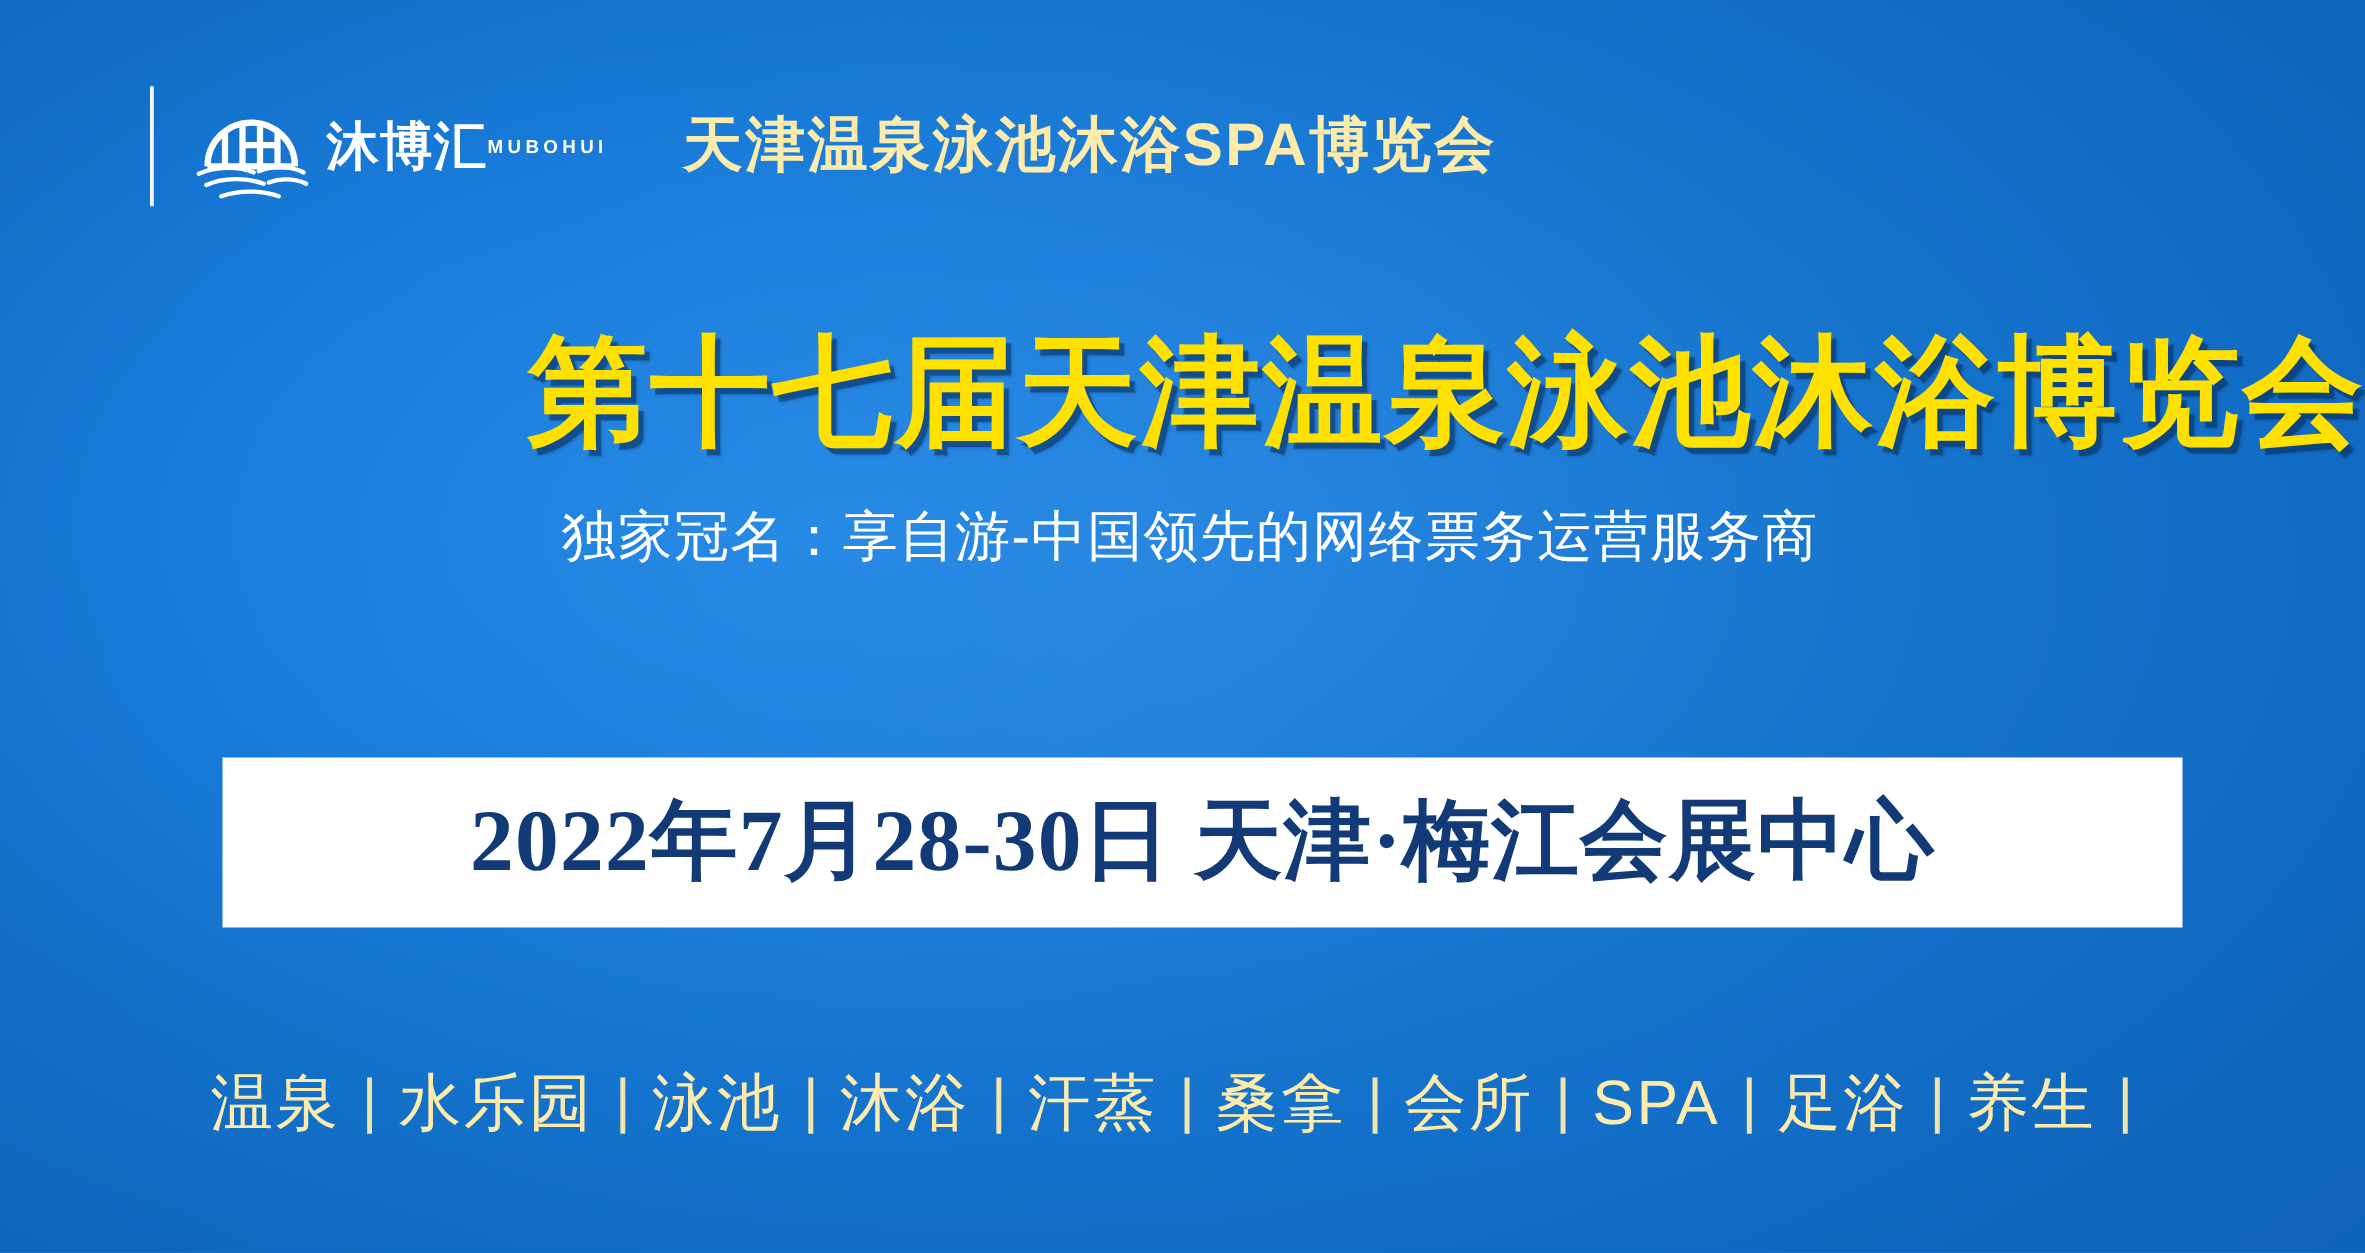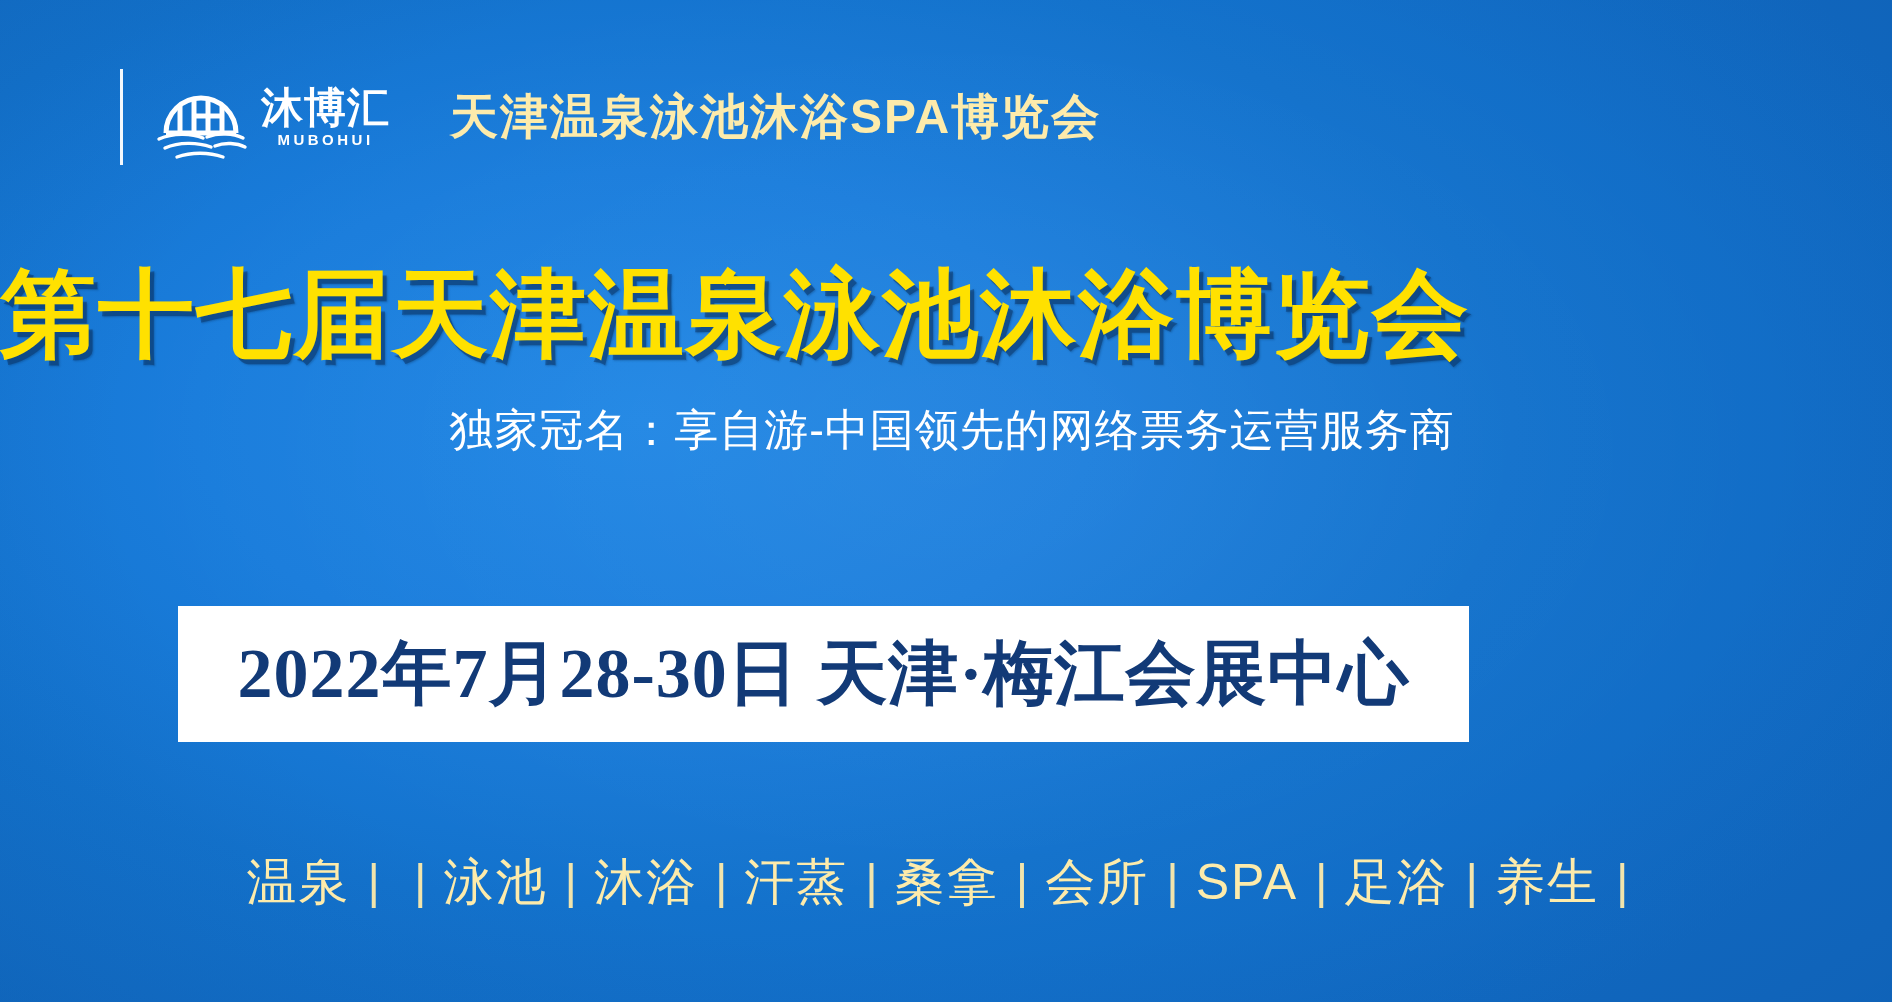--- a/index.html
+++ b/index.html
@@ -71,21 +71,21 @@
     opacity:.95;
   }
 
   .brand-mubo {
     display:flex;
     align-items:center;
     gap:12px;
     height:100px;
   }
   .mubo-emblem { width:96px; height:92px; display:block; }
-  .mubo-wordmark { display:flex; flex-direction:column; align-items:center; justify-content:center; }
+  .mubo-wordmark { display:flex; flex-direction:row; align-items:center; justify-content:center; }
   .mubo-cn {
     font-size:42px;
     font-weight:bold;
     color:#ffffff;
     letter-spacing:1px;
     line-height:1.05;
   }
   .mubo-en {
     font-size:15px;
     color:#ffffff;
@@ -100,23 +100,23 @@
     font-weight:bold;
     color:#fdebab;
     letter-spacing:2px;
     white-space:nowrap;
     line-height:1;
   }
 
   
   .main-title {
     position:absolute;
-    left:0; right:0;
+    left:12px; right:0;
     top:262px;
-    text-align:left;
+    text-align:right;
     font-size:96px;
     font-weight:bold;
     color:#ffe100;
     letter-spacing:2px;
     line-height:1.08;
     white-space:nowrap;
     text-shadow:
        4px 5px 0 rgba(8,45,90,.45),
        5px 6px 2px rgba(8,45,90,.30);
     z-index:3;
@@ -135,21 +135,21 @@
     line-height:1.2;
     z-index:3;
     padding-left:12px;
   }
 
   
   .date-box {
     position:absolute;
     left:178px;
     top:606px;
-    width:1291px;
+    width:1568px;
     height:136px;
     background:#ffffff;
     display:flex;
     align-items:center;
     justify-content:center;
     z-index:3;
   }
   .date-text {
     font-family:"Liberation Serif","DejaVu Serif",serif;
     font-size:70px;
@@ -231,20 +231,21 @@
 
   <div class="sub-title">独家冠名：享自游-中国领先的网络票务运营服务商</div>
 
   <div class="date-box">
     <span class="date-text">2022年7月28-30日  天津·梅江会展中心</span>
   </div>
 
   <div class="keywords">
       <span class="kw">温泉</span>
       <span class="kw-sep">|</span>
+      <span class="kw">水乐园</span>
       <span class="kw-sep">|</span>
       <span class="kw">泳池</span>
       <span class="kw-sep">|</span>
       <span class="kw">沐浴</span>
       <span class="kw-sep">|</span>
       <span class="kw">汗蒸</span>
       <span class="kw-sep">|</span>
       <span class="kw">桑拿</span>
       <span class="kw-sep">|</span>
       <span class="kw">会所</span>

